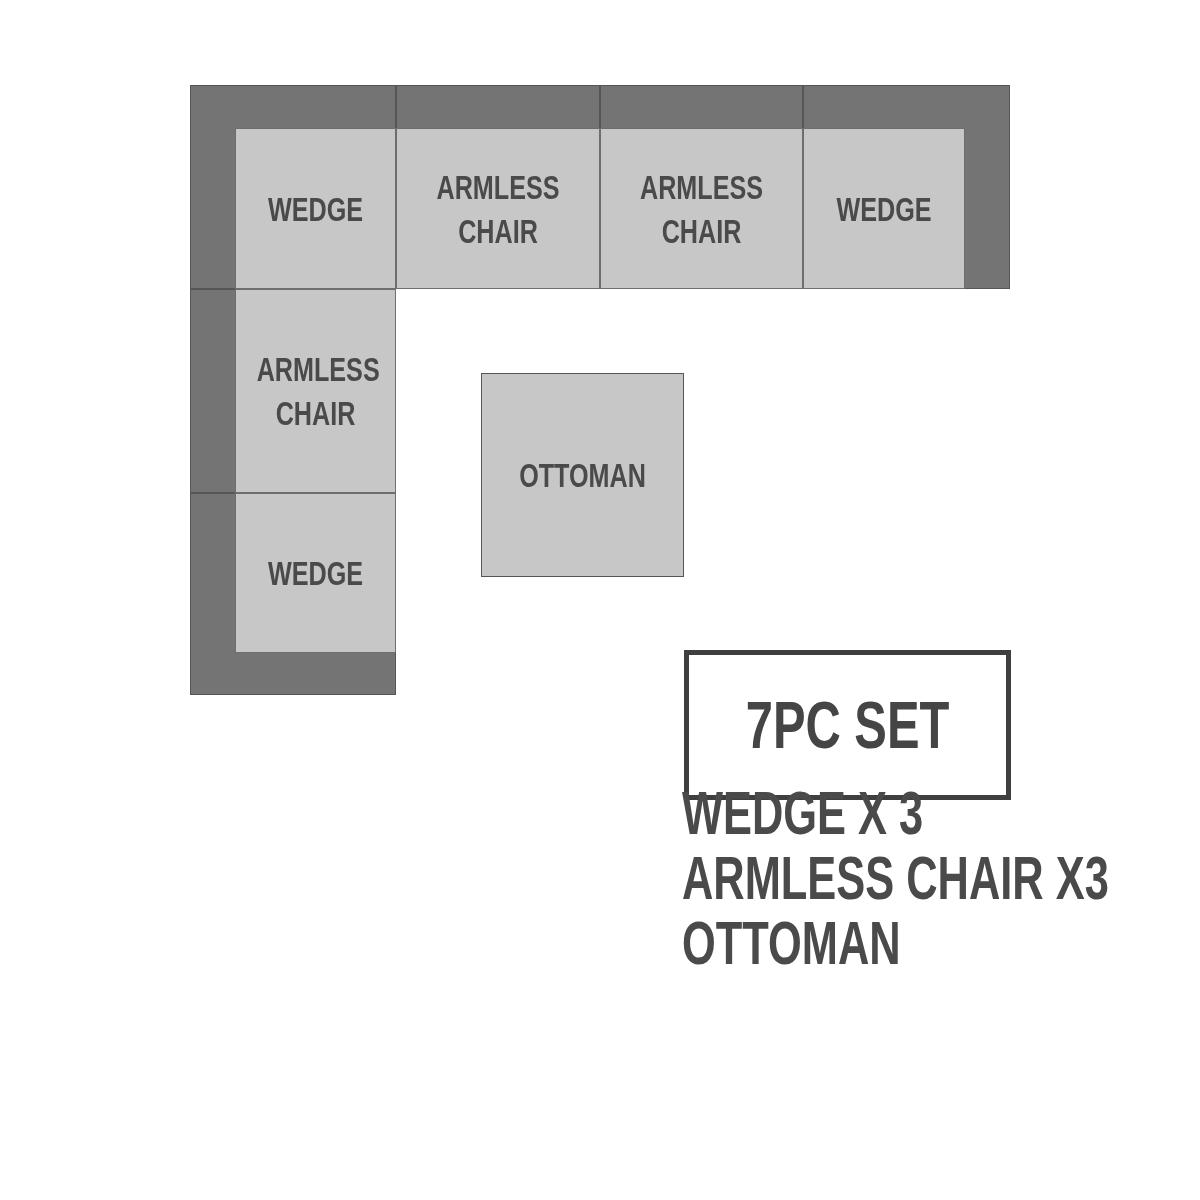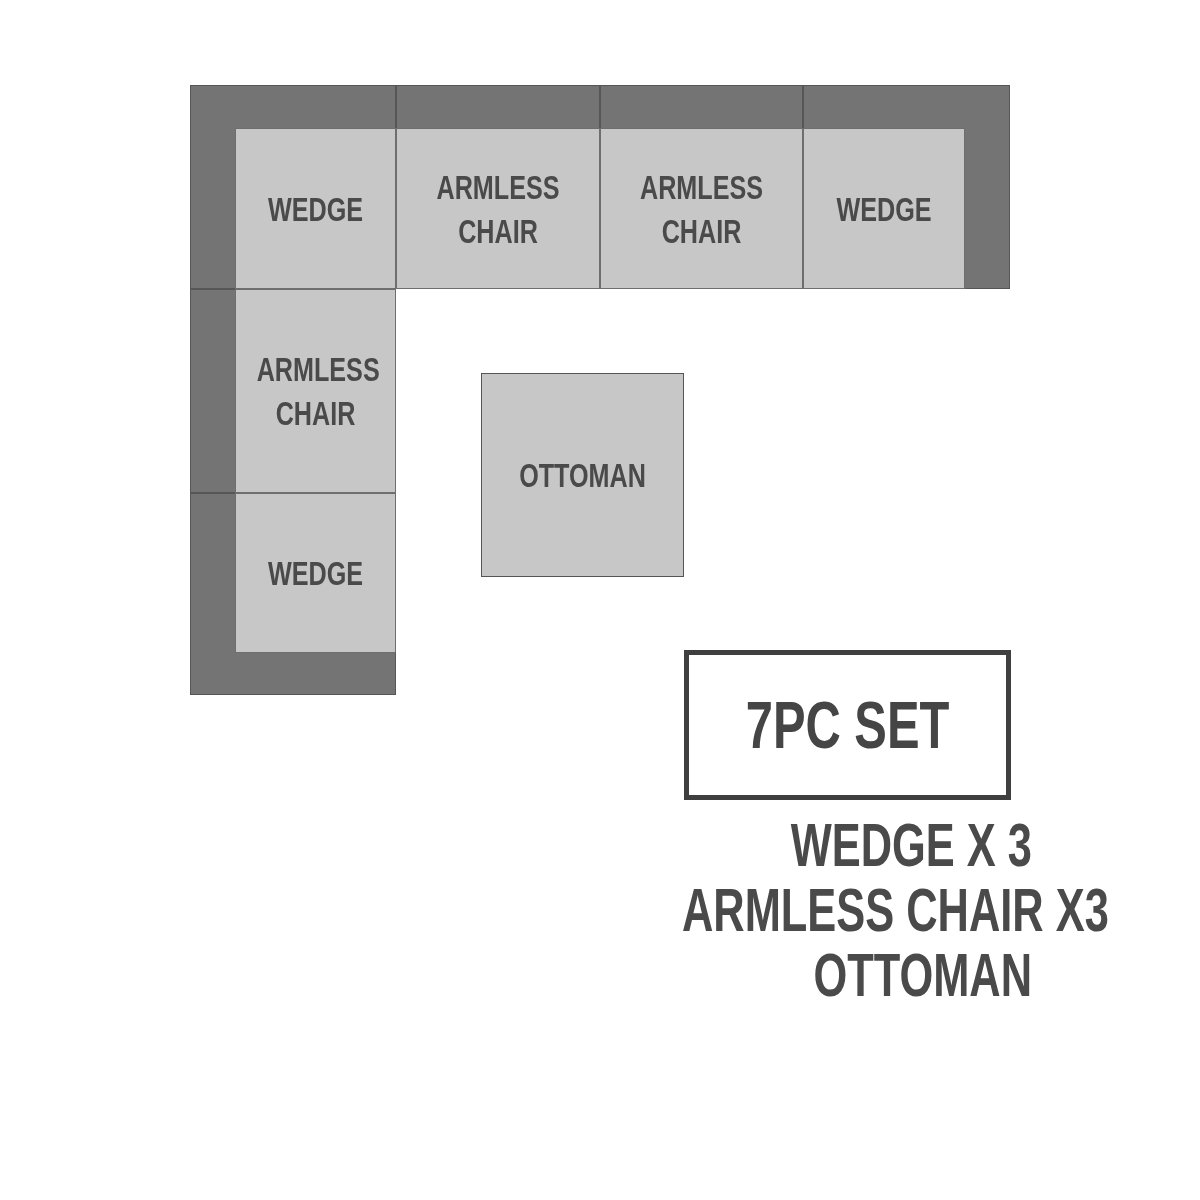--- a/index.html
+++ b/index.html
@@ -78,23 +78,22 @@
   .legend-title {
     font-weight: 700;
     font-size: 66px;
     color: #454545;
     white-space: nowrap;
     transform: scaleX(0.74);
     letter-spacing: 0px;
   }
   .legend-list {
     position: absolute;
-    left: 682px; top: 812px;
+    left: 682px; top: 780px;
     width: 500px;
-    text-align: right;
   }
   .legend-item {
     font-weight: 700;
     font-size: 62px;
     line-height: 65px;
     color: #4a4a4a;
     white-space: nowrap;
     transform: scaleX(0.70);
     transform-origin: left center;
   }

